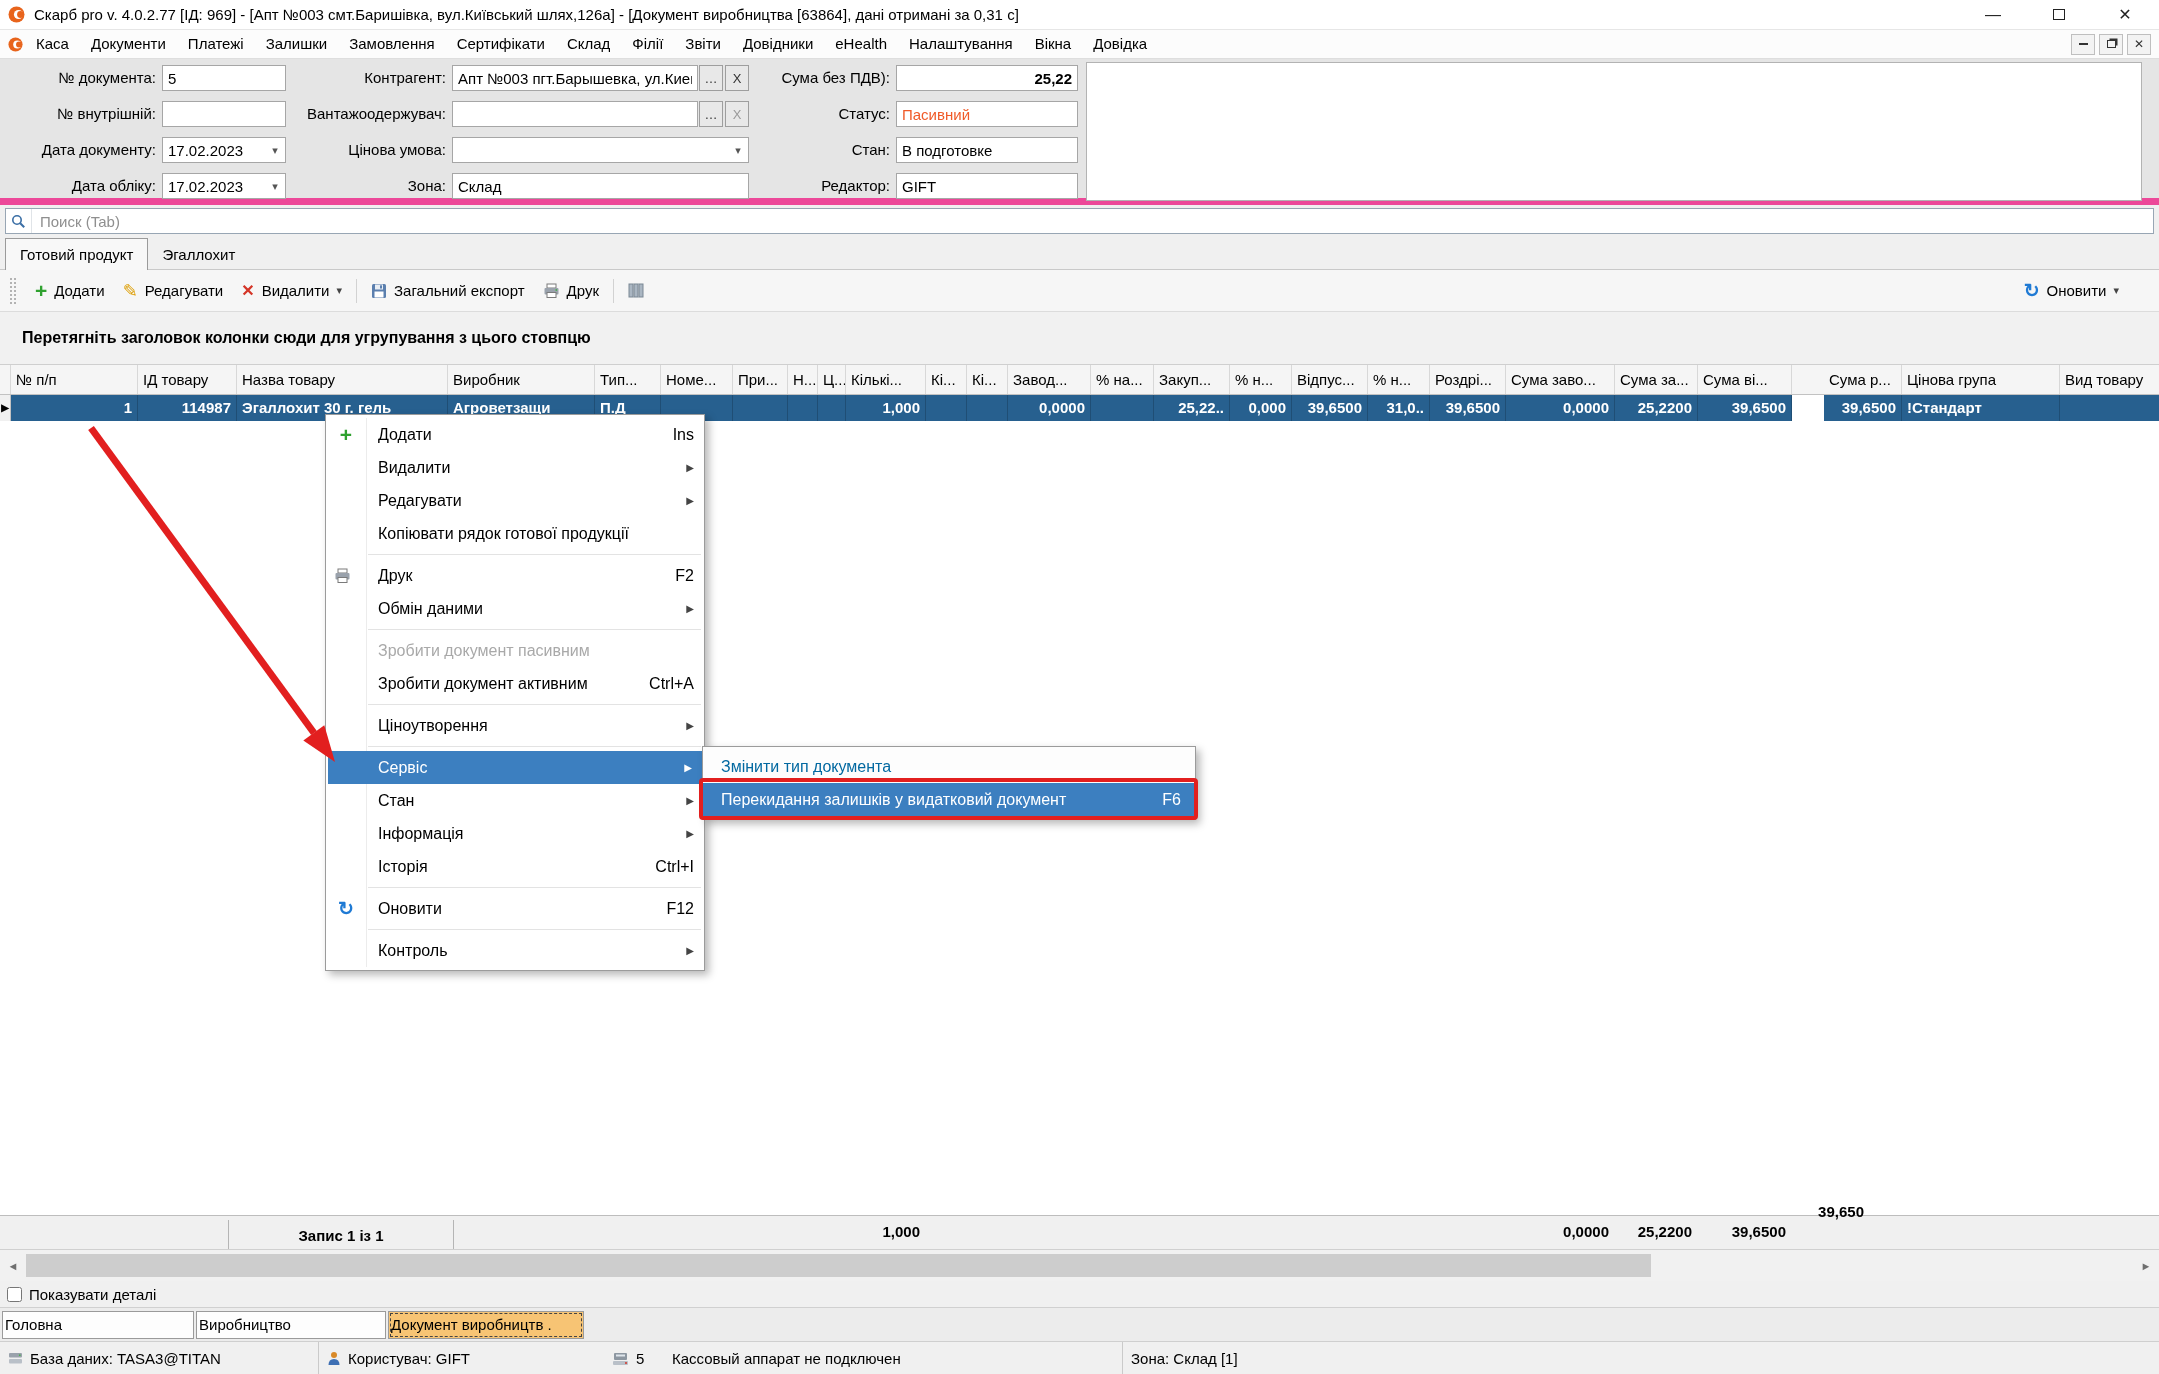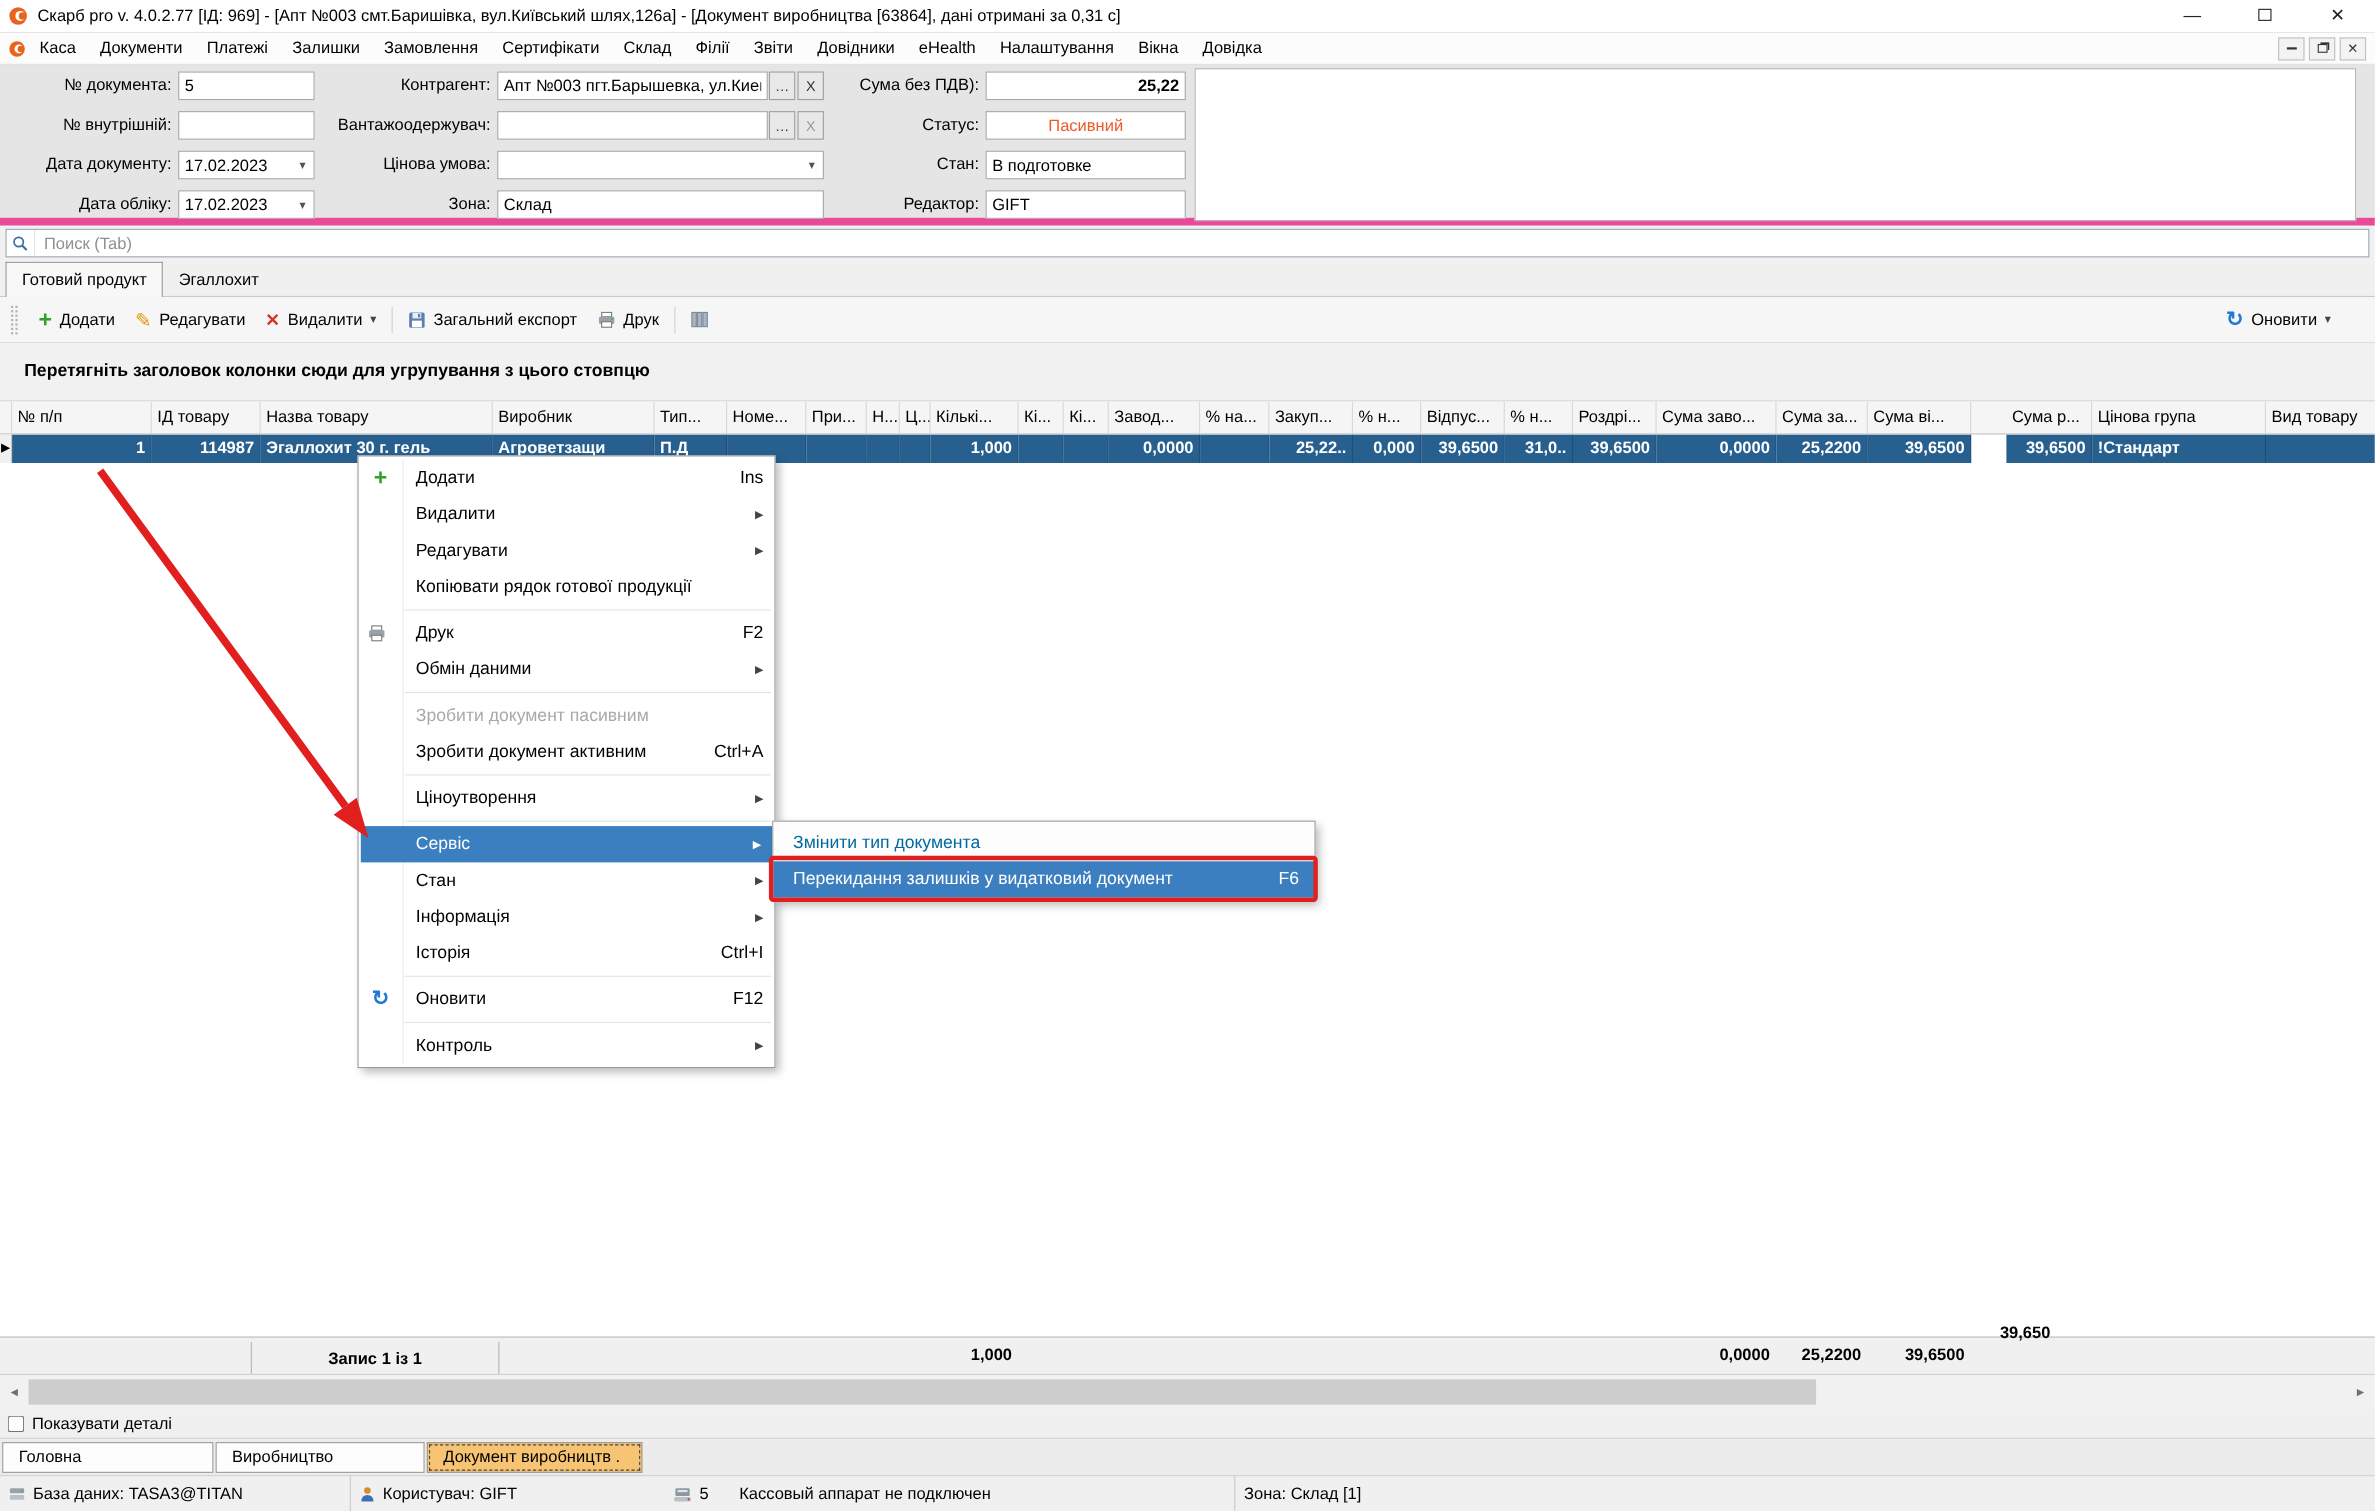--- a/index.html
+++ b/index.html
@@ -35,21 +35,21 @@
   .fv{flex:1;overflow:hidden;white-space:nowrap;}
   .dd{flex:none;width:16px;text-align:center;color:#555;font-size:11px;margin-right:-3px;}
   .f-btn{position:absolute;height:26px;width:24px;background:#e8e8e8;border:1px solid #9e9e9e;
          display:flex;align-items:center;justify-content:center;font-size:13px;color:#333;}
   .f-btn.gray{color:#9a9a9a;}
   .l1{left:0;width:156px;} .f1{left:162px;width:124px;}
   .l2{left:280px;width:166px;} .f2{left:452px;width:297px;}
   .l3{left:720px;width:170px;} .f3{left:896px;width:182px;}
   .r1{top:6px;} .r2{top:42px;} .r3{top:78px;} .r4{top:114px;}
   .side-panel{position:absolute;left:1086px;top:3px;width:1056px;height:139px;background:#fff;border:1px solid #b3b3b3;}
-  .status-passive{color:#f05a28;text-align:center;}
+  .status-passive{color:#f05a28;}
   .sum-val{justify-content:flex-end;font-weight:bold;}
 
   
   .searchrow{height:32px;flex:none;background:#f0f0f0;padding:3px 5px;}
   .search-box{height:26px;background:#fff;border:1px solid #98a6b4;display:flex;align-items:center;}
   .search-ic{width:26px;flex:none;display:flex;align-items:center;justify-content:center;border-right:1px solid #e0e4e8;height:100%;}
   .search-input{flex:1;border:none;outline:none;font-family:"Liberation Sans",sans-serif;font-size:15px;color:#333;padding:0 8px;background:transparent;}
   .search-input::placeholder{color:#8f8f8f;opacity:1;}
 
   
@@ -106,21 +106,21 @@
             color:#6f6f6f;font-size:11px;}
   .hs-left{left:0;} .hs-right{right:0;}
   .hs-thumb{position:absolute;left:26px;top:4px;width:1625px;height:23px;background:#cdcdcd;}
 
   
   .detailsrow{height:26px;flex:none;background:#f0f0f0;display:flex;align-items:center;gap:7px;padding-left:7px;}
   .detailsrow input{width:15px;height:15px;margin:0;}
 
   
   .bottomtabs{position:relative;height:34px;flex:none;background:#ececec;border-top:1px solid #d0d0d0;}
-  .btab{position:absolute;top:3px;height:28px;line-height:26px;padding:0 14px;background:#fdfdfd;
+  .btab{position:absolute;top:3px;height:28px;line-height:26px;padding:0 2px;background:#fdfdfd;
         border:1px solid #9a9a9a;white-space:nowrap;overflow:hidden;}
   .bt1{left:2px;width:192px;} .bt2{left:196px;width:190px;}
   .bt3{left:388px;width:196px;background:#f7c474;outline:1px dashed #444;outline-offset:-3px;}
 
   
   .statusbar{height:33px;flex:none;background:#f0f0f0;border-top:1px solid #cfcfcf;display:flex;align-items:center;}
   .sseg{display:flex;align-items:center;gap:7px;height:100%;padding:0 8px;white-space:nowrap;overflow:hidden;}
   .sb1{width:318px;} .sb2{width:286px;border-left:1px solid #cacaca;}
   .sb3{width:60px;} .sb4{width:458px;} .sb5{flex:1;border-left:1px solid #cacaca;}
 

